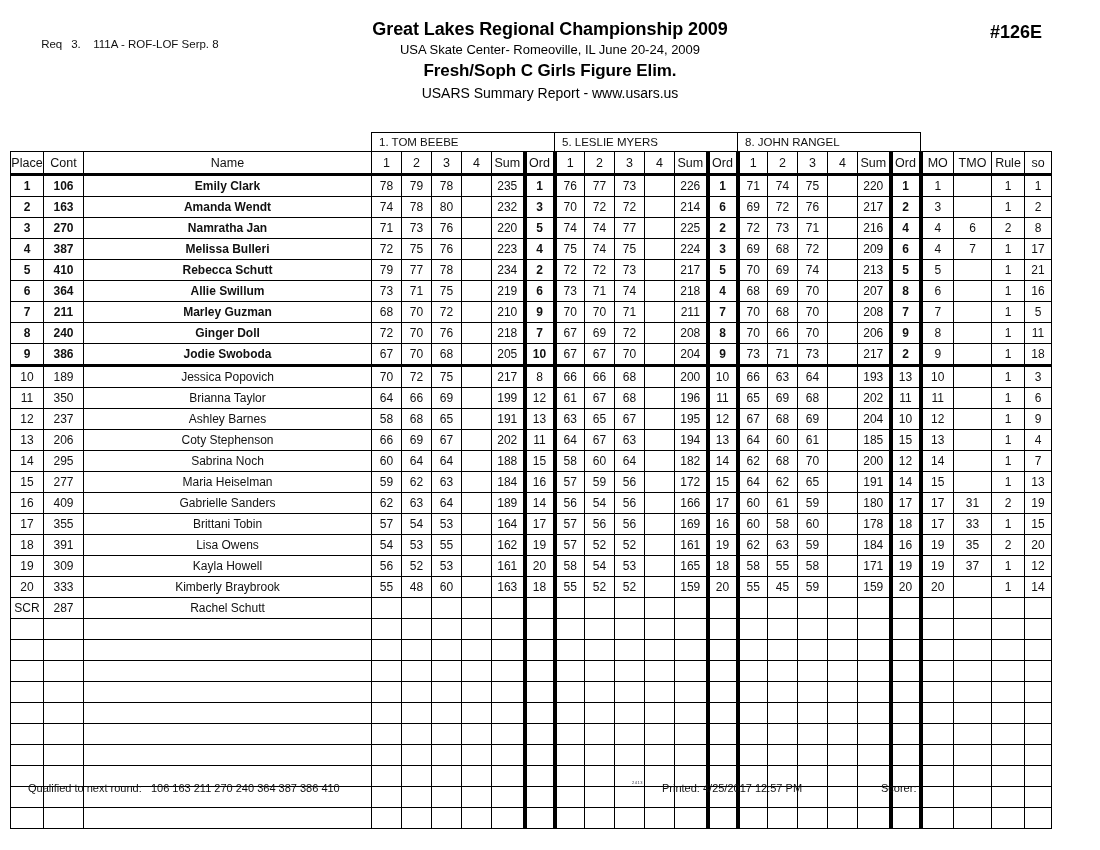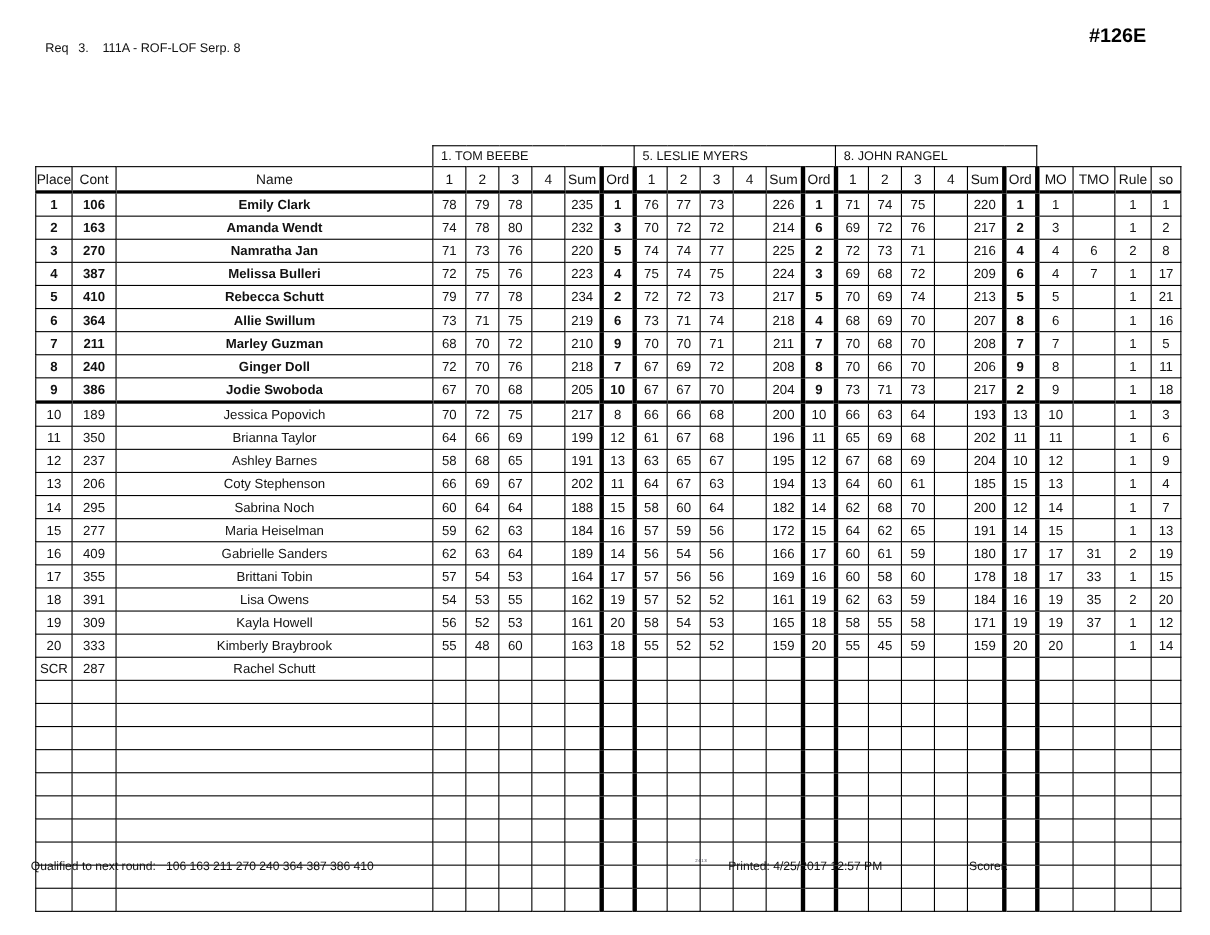--- a/index.html
+++ b/index.html
@@ -22,21 +22,21 @@
 
   #titleblock{position:absolute;left:0;top:18px;width:1100px;text-align:center;}
   #t1{font-size:18px;font-weight:bold;letter-spacing:-0.1px;line-height:22px;}
   #t2{font-size:13px;line-height:19px;}
   #t3{font-size:17px;font-weight:bold;line-height:24px;letter-spacing:-0.1px;}
   #t4{font-size:14px;line-height:21px;}
 
   #eventno{position:absolute;right:58px;top:22px;font-size:18px;font-weight:bold;text-align:right;}
 
   
-  #tablewrap{position:absolute;left:32px;top:132px;}
+  #tablewrap{position:absolute;left:10px;top:132px;}
   table.grid{border-collapse:collapse;table-layout:fixed;}
   table.grid td,table.grid th{
     border:1px solid #000;
     font-size:12px;
     font-weight:normal;
     padding:0;
     height:20px;
     text-align:center;
     vertical-align:middle;
     overflow:hidden;
@@ -83,20 +83,26 @@
 <body>
 
 <div id="header">
 
   <div id="reqs">
     <div class="reqline">
       <span class="rq">Req</span><span class="rn">3.</span><span>111A - ROF-LOF Serp. 8</span>
     </div>
   </div>
 
+  <div id="titleblock">
+    <div id="t1">Great Lakes Regional Championship 2009</div>
+    <div id="t2">USA Skate Center- Romeoville, IL  June 20-24, 2009</div>
+    <div id="t3">Fresh/Soph C Girls Figure Elim.</div>
+    <div id="t4">USARS Summary Report - www.usars.us</div>
+  </div>
 
   <div id="eventno">#126E</div>
 </div>
 
 <div id="tablewrap">
   <table class="grid">
     <colgroup>
       <col style="width:33px">
         <col style="width:40px">
         <col style="width:288px">

